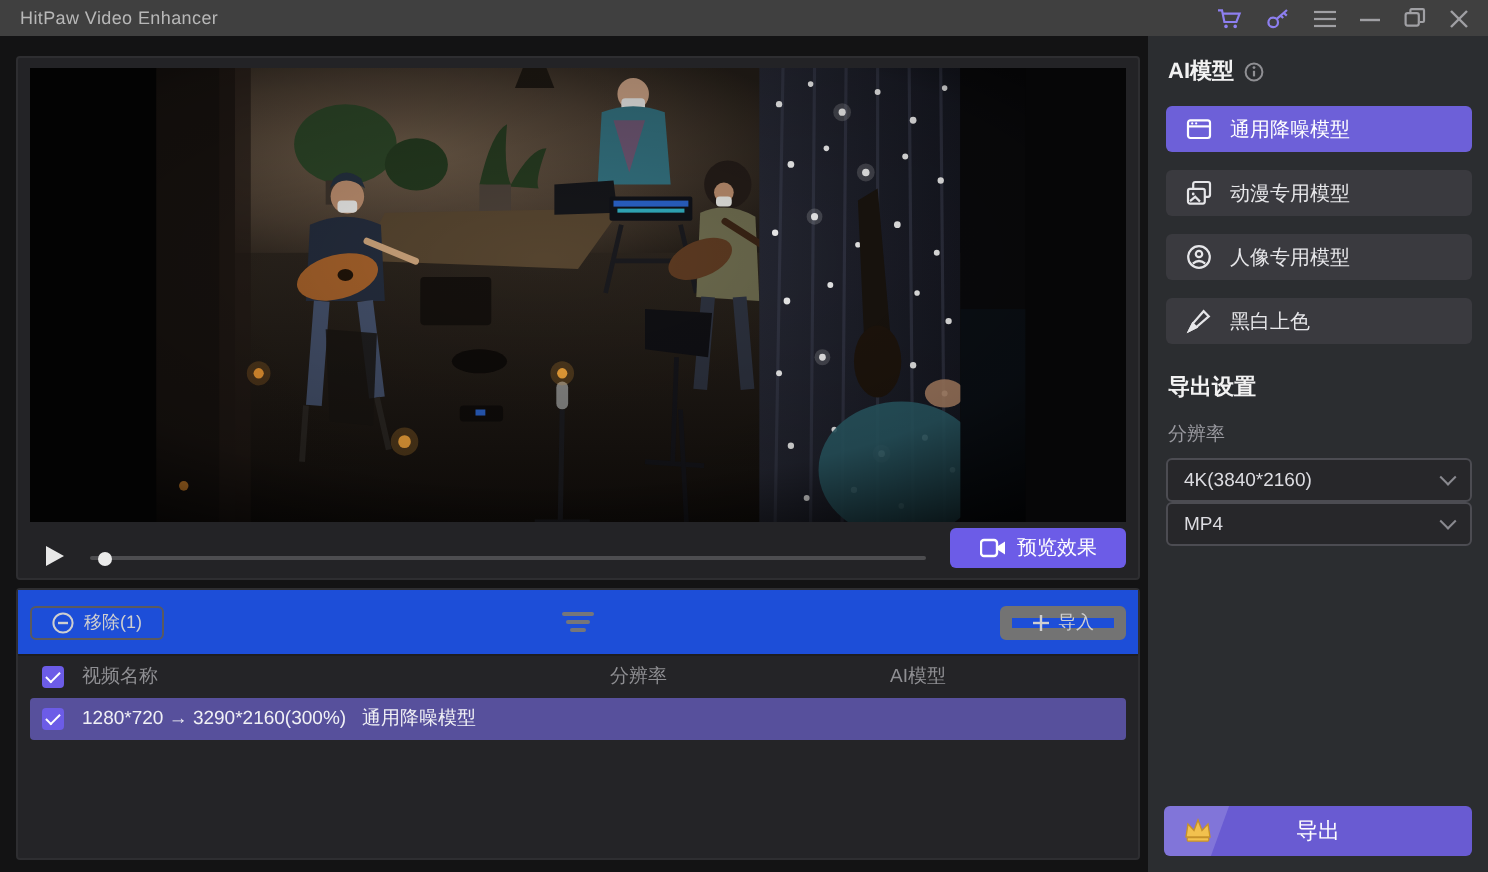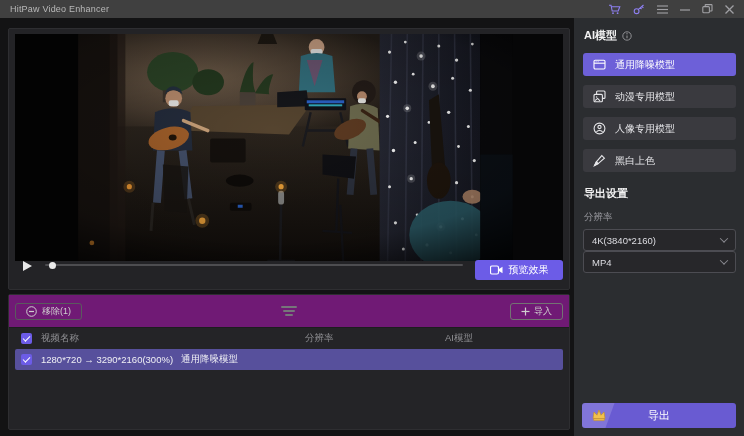--- a/index.html
+++ b/index.html
@@ -27,21 +27,21 @@
     position:absolute; left:8px; top:28px; width:562px; height:262px;
     background:#232326; border:1px solid #2e2e31; border-radius:2px;
   }
   .video-area {
     position:absolute; left:6px; top:5px; right:6px; height:227px;
     background:#000; overflow:hidden;
   }
   .video-area svg { width:100%; height:100%; display:block; }
   .player-controls {
     position:absolute; left:12px; right:6px; bottom:5px; height:24px;
-    display:flex; align-items:flex-start; gap:12px;
+    display:flex; align-items:flex-end; gap:12px;
   }
   .play-btn { width:12px; height:12px; cursor:pointer; }
   .play-btn svg { display:block; }
   .seek { flex:1; position:relative; height:10px; }
   .seek .track {
     position:absolute; left:0; right:0; top:4px; height:2px;
     background:#4d4d50; border-radius:2px;
   }
   .seek .thumb {
     position:absolute; left:4px; top:1.5px; width:7px; height:7px;
@@ -52,36 +52,36 @@
     display:flex; align-items:center; justify-content:center; gap:6px;
     color:#fff; font-size:10px; cursor:pointer; flex:0 0 auto;
   }
 
   
   .queue-panel {
     position:absolute; left:8px; top:294px; width:562px; height:136px;
     background:#242427; border:1px solid #2e2e31; border-radius:2px;
   }
   .queue-toolbar {
-    height:25px; background:#701a75; border-bottom:1px solid #1d1d1f;
+    height:25px; background:#1d4ed8; border-bottom:1px solid #1d1d1f;
     display:flex; align-items:center; padding:16px 6px; position:relative;justify-content:flex-end;
   }
   .remove-btn {
     height:17px; border:1px solid #5a5a5e; border-radius:3px;
     display:flex; align-items:center; gap:5px; padding:0 10px;
     color:#cfcfcf; font-size:9px; cursor:pointer; background:transparent;
   }
   .grip {
     position:absolute; left:50%; top:50%; transform:translate(-50%,-50%);
     display:flex; flex-direction:column; align-items:center; gap:2px; cursor:pointer;
   }
   .grip i { display:block; height:2px; background:#76767a; border-radius:1px; }
   .grip i:nth-child(1){ width:16px; } .grip i:nth-child(2){ width:12px; } .grip i:nth-child(3){ width:8px; }
   .import-btn {
-    margin-left:auto; height:17px; border:1px solid #737373; border-radius:3px;
+    margin-left:auto; height:17px; border:6px solid #737373; border-radius:3px;
     display:flex; align-items:center; gap:4px; padding:0 10px;
     color:#cfcfcf; font-size:9px; cursor:pointer; background:transparent;
   }
   .table { padding:0 6px; }
   .trow { display:flex; align-items:center; height:21px; font-size:9.5px; }
   .thead { color:#8f8f93;justify-content:space-between; }
   .col-check { width:26px; display:flex; align-items:center; padding-left:6px; }
   .col-name { flex:1; overflow:hidden; white-space:nowrap; text-overflow:ellipsis; }
   .col-res { width:140px; }
   .col-model { width:118px; }

